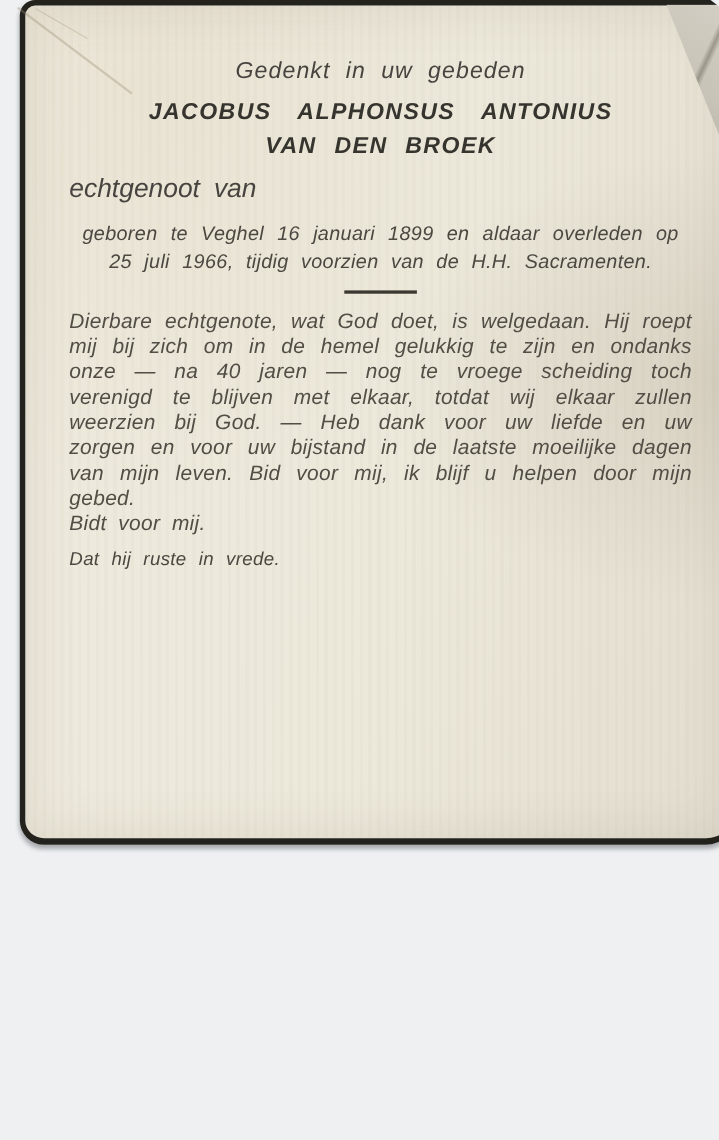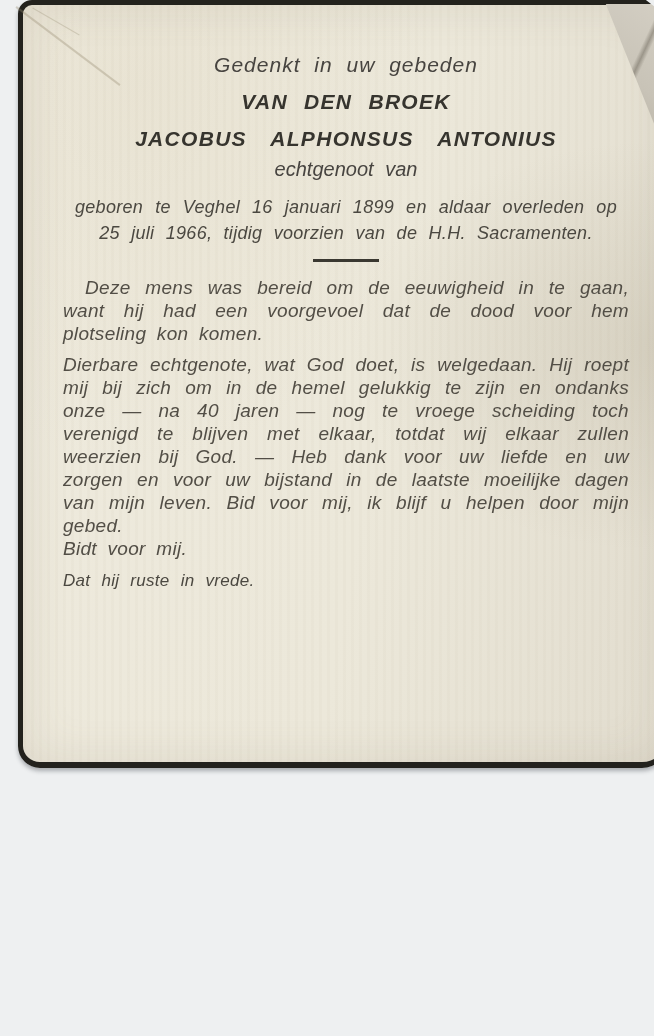--- a/index.html
+++ b/index.html
@@ -94,22 +94,21 @@
     text-align: center;
     font-size: 21px;
     font-weight: bold;
     color: #36342e;
     letter-spacing: 1.3px;
     word-spacing: 17px;
   }
   .name.second { word-spacing: 9px; margin-bottom: 13px; }
   .relation {
     margin: 0 0 13px;
-    text-align: center;
-    font-size: 20px;
+    font-size: 24px;
     color: #474440;
     word-spacing: 6px;
   }
   .spouse {
     margin: 0 0 16px;
     text-align: center;
     font-size: 20px;
     font-weight: bold;
     color: #36342e;
     letter-spacing: 0.6px;
@@ -155,30 +154,29 @@
 
 <div class="card">
   <div class="dogear"></div>
   <div class="corner-notch"></div>
   <div class="crease-topleft"></div>
   <div class="crease-topleft2"></div>
 
   <div class="content">
     <p class="intro">Gedenkt in uw gebeden</p>
 
+    <h1 class="name">JACOBUS ALPHONSUS ANTONIUS</h1>
     <h1 class="name second">VAN DEN BROEK</h1>
-    <h1 class="name">JACOBUS ALPHONSUS ANTONIUS</h1>
 
     <p class="relation">echtgenoot van</p>
 
     <p class="dates">geboren te Veghel 16 januari 1899 en aldaar overleden op 25 juli 1966, tijdig voorzien van de H.H. Sacramenten.</p>
 
     <div class="divider"></div>
 
     <div class="body-text">
-      <p class="para indent">Deze mens was bereid om de eeuwigheid in te gaan, want hij had een voorgevoel dat de dood voor hem plotseling kon komen.</p>
       <p class="para gap">Dierbare echtgenote, wat God doet, is welgedaan. Hij roept mij bij zich om in de hemel gelukkig te zijn en ondanks onze — na 40 jaren — nog te vroege scheiding toch verenigd te blijven met elkaar, totdat wij elkaar zullen weerzien bij God. — Heb dank voor uw liefde en uw zorgen en voor uw bijstand in de laatste moeilijke dagen van mijn leven. Bid voor mij, ik blijf u helpen door mijn gebed.</p>
       <p class="para">Bidt voor mij.</p>
     </div>
 
     <p class="final">Dat hij ruste in vrede.</p>
   </div>
 </div>
 
 </body></html>

